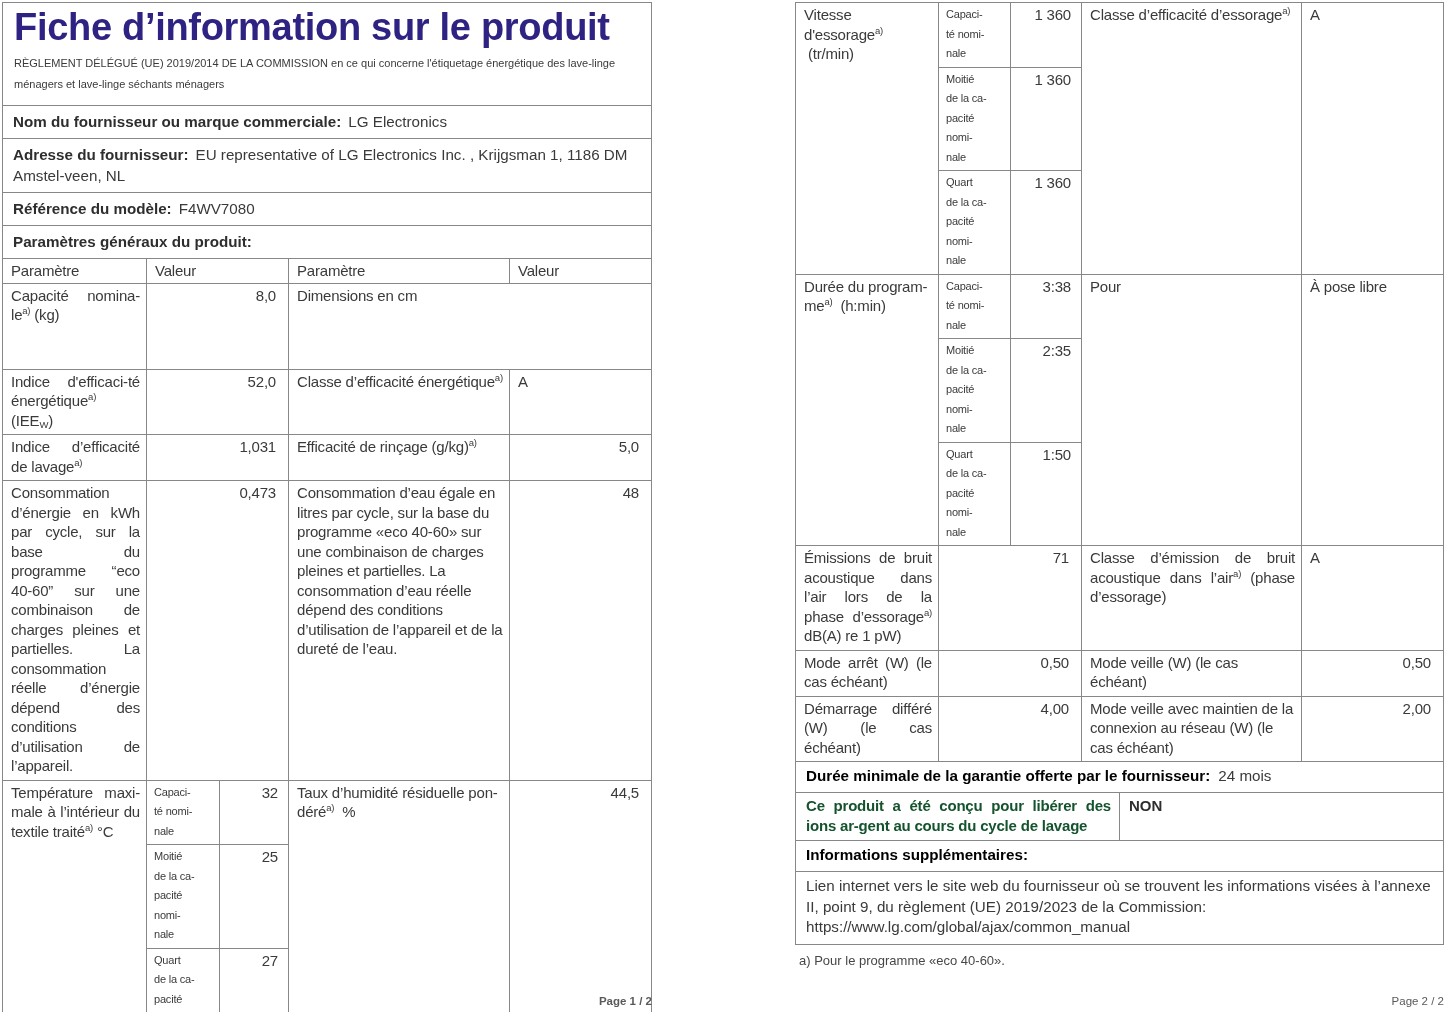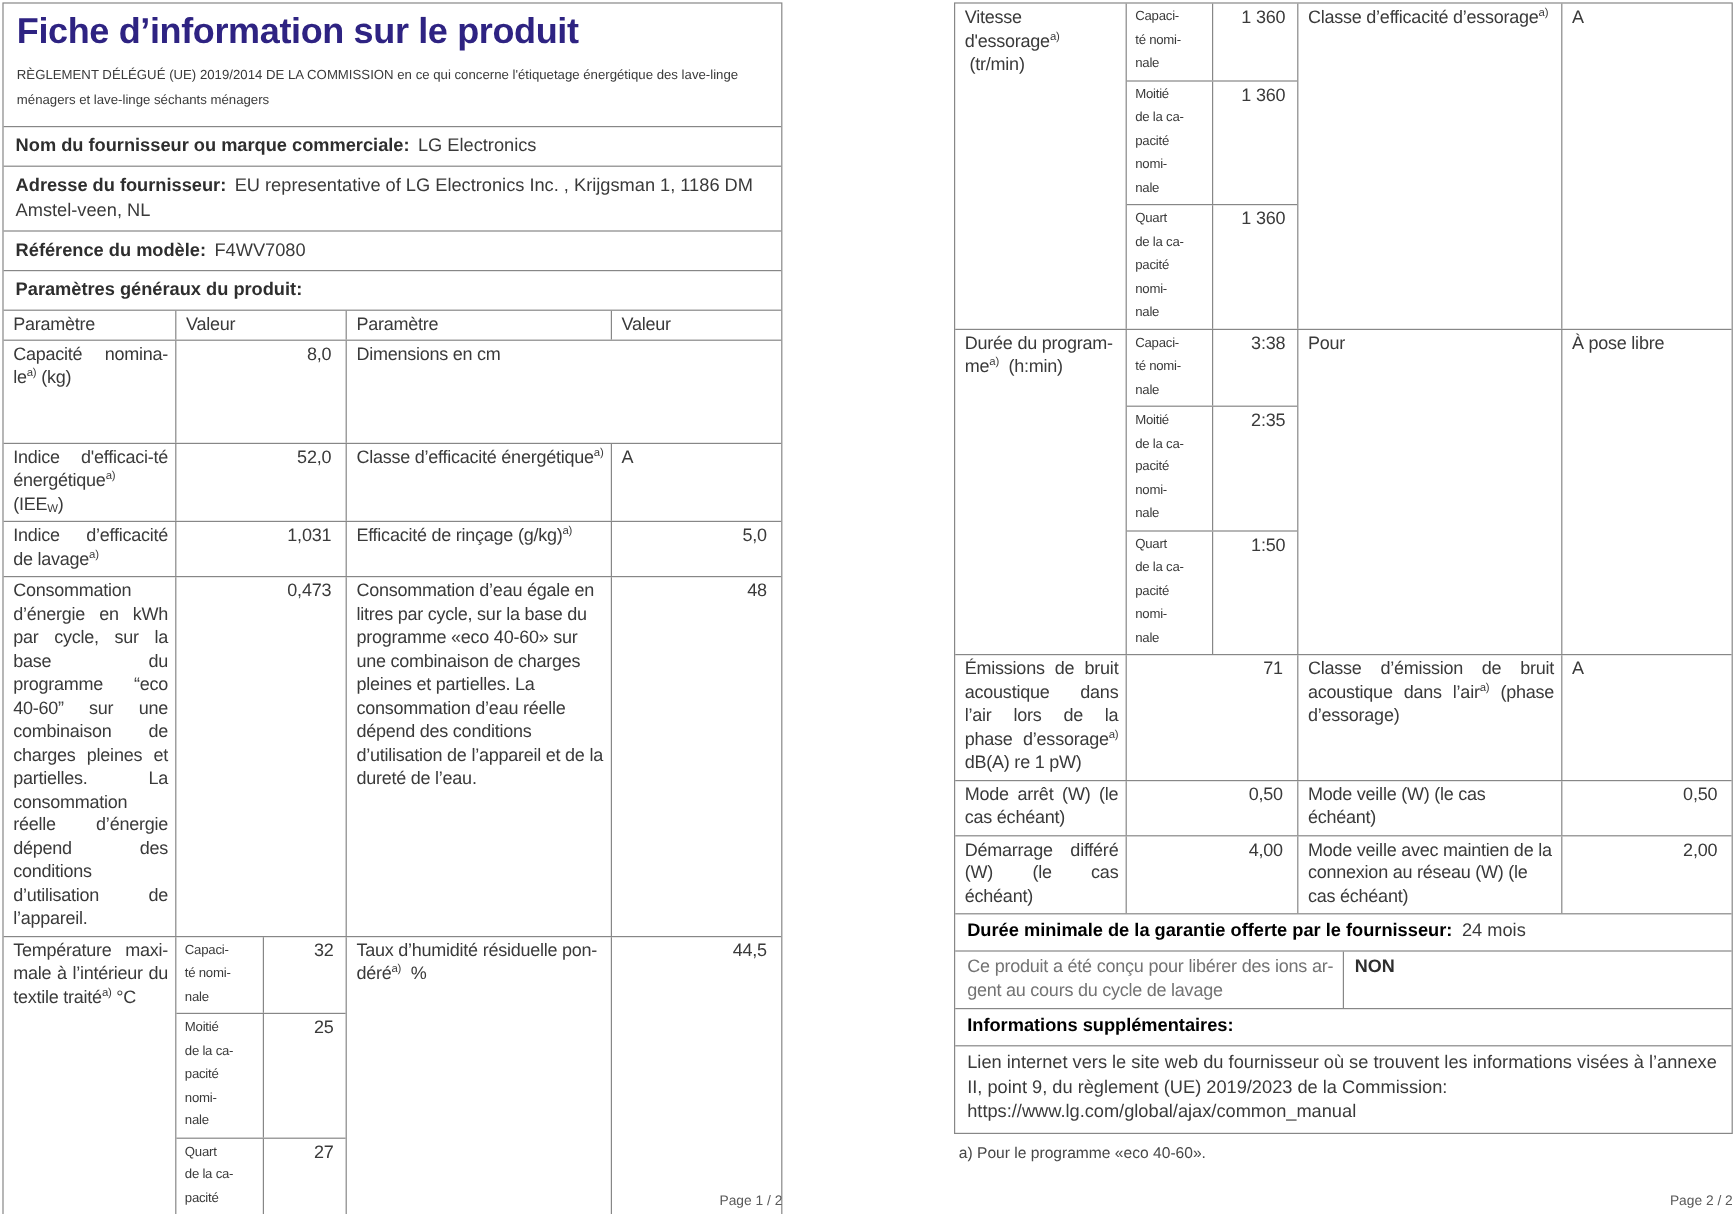--- a/index.html
+++ b/index.html
@@ -13,21 +13,21 @@
   #page1 { left:2px;  width:650px; }
   #page2 { left:795px; width:649px; }
 
   .sheet { border:1.5px solid #878787; background:#fff; }
   .hrow  { border-top:1.5px solid #878787; }
   .sheet > .hrow:first-child { border-top:none; }
 
   
   .title-box { padding:5px 11px 10px 11px; }
   .doc-title {
-    font-size:30px; font-weight:bold; letter-spacing:-0.3px;
+    font-size:38px; font-weight:bold; letter-spacing:-0.3px;
     color:#2e2382; margin:2px 0 9px 0; line-height:34px;
   }
   .reg { font-size:11px; line-height:21px; color:#3a3a3a; max-width:625px; }
 
   .kv { padding:5px 10px 6px 10px; font-size:15.2px; line-height:21px; }
   .kv b { color:#2e2e2e; }
   .kv .v { margin-left:7px; }
   .kv.h-nom  { min-height:31px; }
   .kv.h-addr { min-height:48px; max-width:650px; }
   .kv.h-ref  { min-height:30px; }
@@ -87,35 +87,35 @@
   .wide b { color:#000000; }
   .wide .v { margin-left:8px; }
   .h-warranty { min-height:31px; }
   .h-info     { min-height:27px; }
   .h-link     { min-height:64px; }
   .link-cell  { overflow-wrap:anywhere; line-height:20.5px; }
 
   .silver-row { display:grid; grid-template-columns:323px 1fr; min-height:41px; }
   .silver-row > div { min-width:0; }
   .silver-label {
-    font-weight:normal; color:#737373; font-size:15px; line-height:20px;
+    font-weight:bold; color:#14532d; font-size:15px; line-height:20px;
     letter-spacing:-0.2px; padding:3px 8px 4px 10px; text-align:justify;
   }
   .silver-value {
     border-left:1.5px solid #878787; font-weight:bold; color:#2e2e2e;
     font-size:15px; line-height:20px; padding:3px 8px 4px 9px;
   }
 
   .footnote { margin-top:8px; font-size:13px; color:#474747; padding-left:4px; }
 
   .pfoot {
     position:absolute; top:995px; font-size:11.5px; color:#5a5a5a;
     text-align:right;
   }
-  #foot1 { left:2px;  width:650px; }
+  #foot1 { left:2px;  width:650px;font-weight:bold; }
   #foot2 { left:795px; width:649px; }
 </style>
 </head>
 <body>
 
 <div class="page" id="page1">
   <div class="sheet">
 
     <div class="hrow title-box">
       <div class="doc-title">Fiche d’information sur le produit</div>

